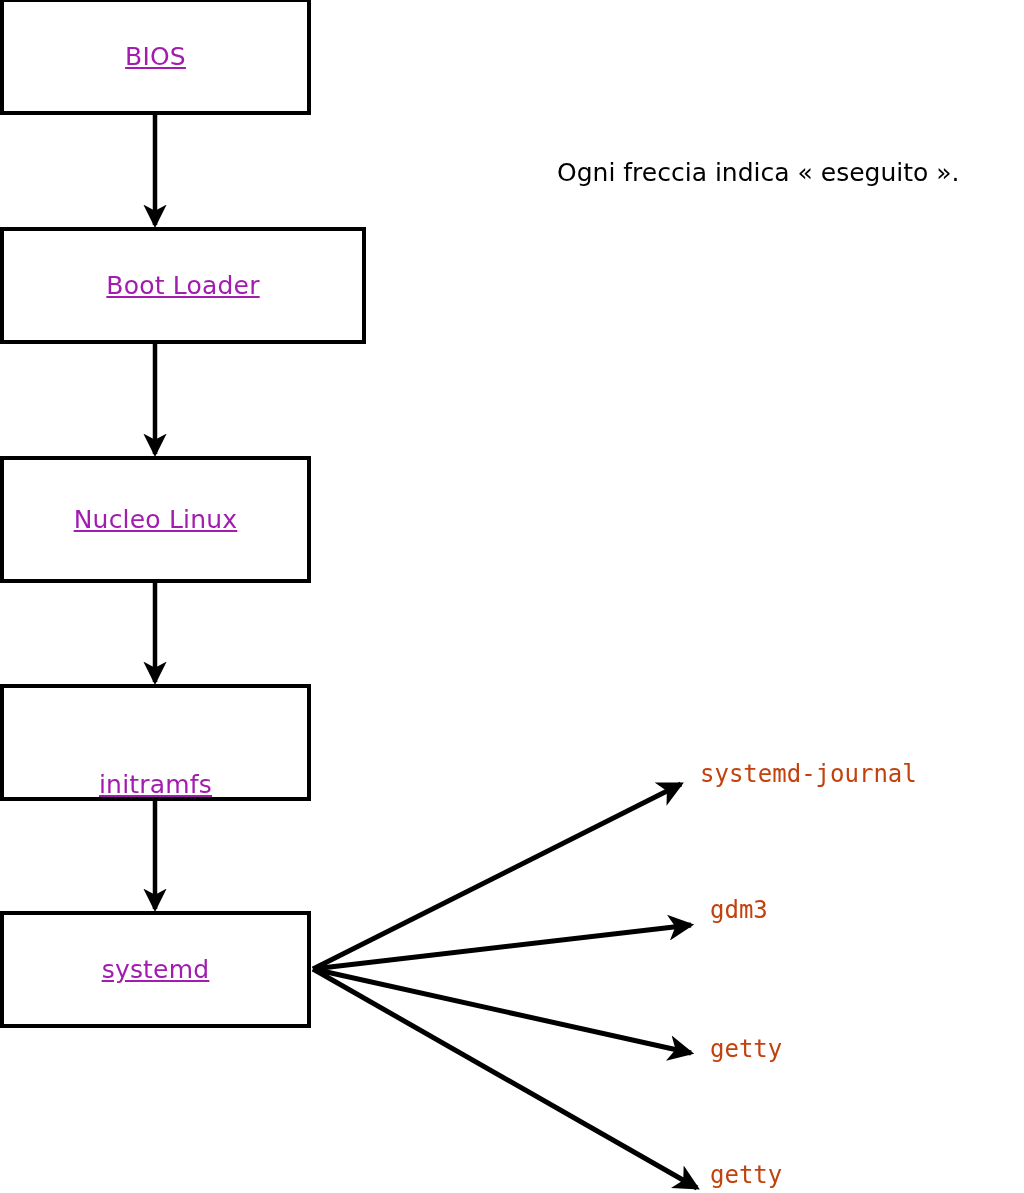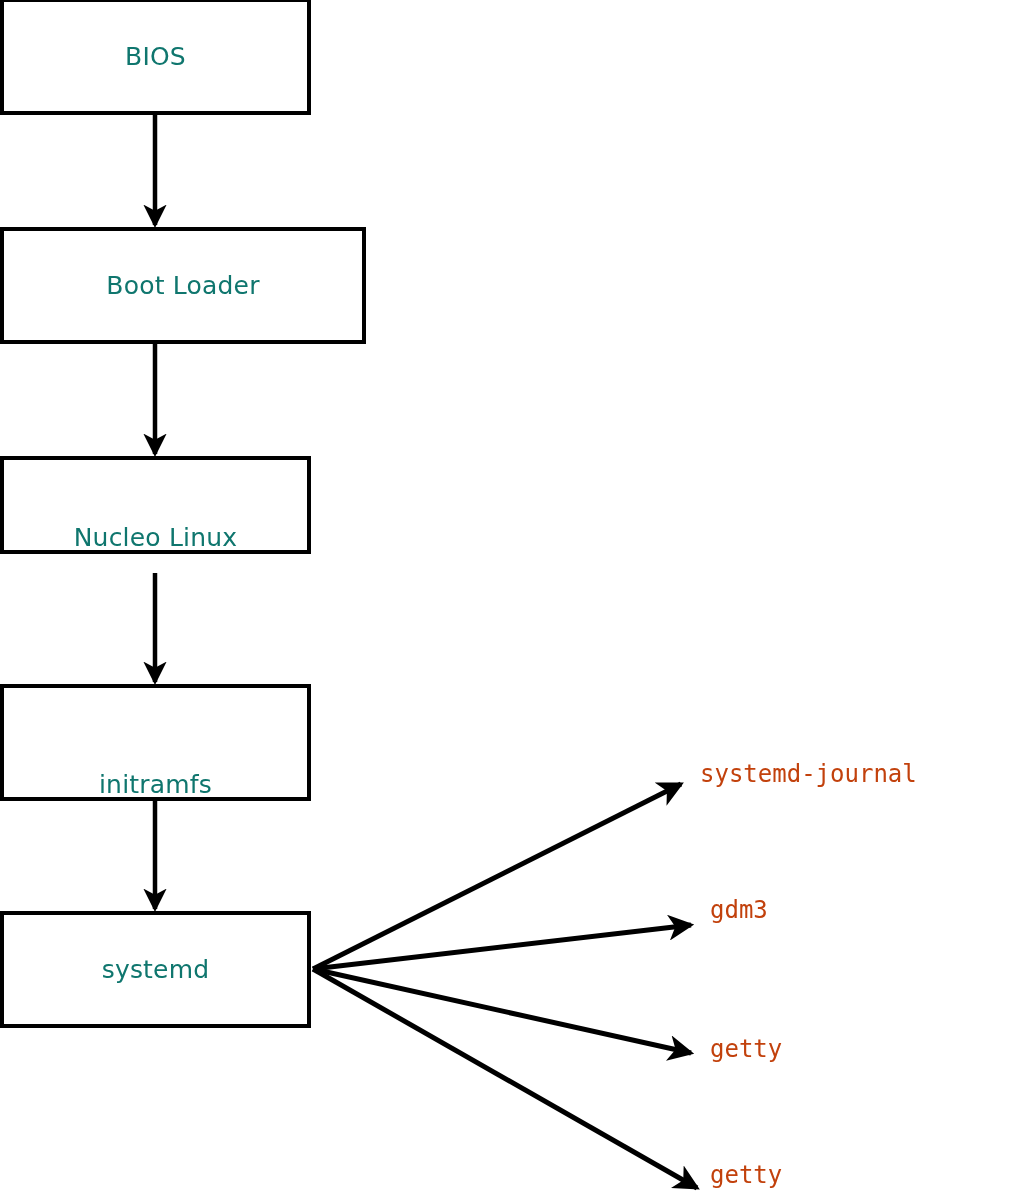--- a/index.html
+++ b/index.html
@@ -20,23 +20,24 @@
     box-sizing: border-box;
     border: 4px solid #000000;
     background: #ffffff;
     display: flex;
     align-items: center;
     justify-content: center;
   }
   .box-label {
     font-family: "DejaVu Sans", sans-serif;
     font-size: 25px;
-    color: #0f766e;
+    color: #a21caf;
     line-height: 1;
     letter-spacing: 0.2px;
+    text-decoration: underline;
   }
   .note {
     position: absolute;
     font-family: "DejaVu Sans", sans-serif;
     font-size: 25px;
     color: #000000;
     white-space: nowrap;
     line-height: 1;
   }
   .svc-label {
@@ -82,32 +83,33 @@
   </svg>
 
   <div class="box" style="left:0px; top:-2px; width:311px; height:117px;">
     <span class="box-label">BIOS</span>
   </div>
 
   <div class="box" style="left:0px; top:227px; width:366px; height:117px;">
     <span class="box-label">Boot Loader</span>
   </div>
 
-  <div class="box" style="left:0px; top:456px; width:311px; height:98px;align-items:flex-end;">
+  <div class="box" style="left:0px; top:456px; width:311px; height:127px;">
     <span class="box-label">Nucleo Linux</span>
   </div>
 
   <div class="box" style="left:0px; top:684px; width:311px; height:117px;align-items:flex-end;">
     <span class="box-label">initramfs</span>
   </div>
 
   <div class="box" style="left:0px; top:911px; width:311px; height:117px;align-items:center;">
     <span class="box-label">systemd</span>
   </div>
 
+  <div class="note" style="left:557px; top:160px;">Ogni freccia indica « eseguito ».</div>
 
   <div class="svc-label" style="left:700px; top:762px;">systemd-journal</div>
 
   <div class="svc-label" style="left:710px; top:898px;">gdm3</div>
 
   <div class="svc-label" style="left:710px; top:1037px;">getty</div>
 
   <div class="svc-label" style="left:710px; top:1163px;">getty</div>
 
 </div>

